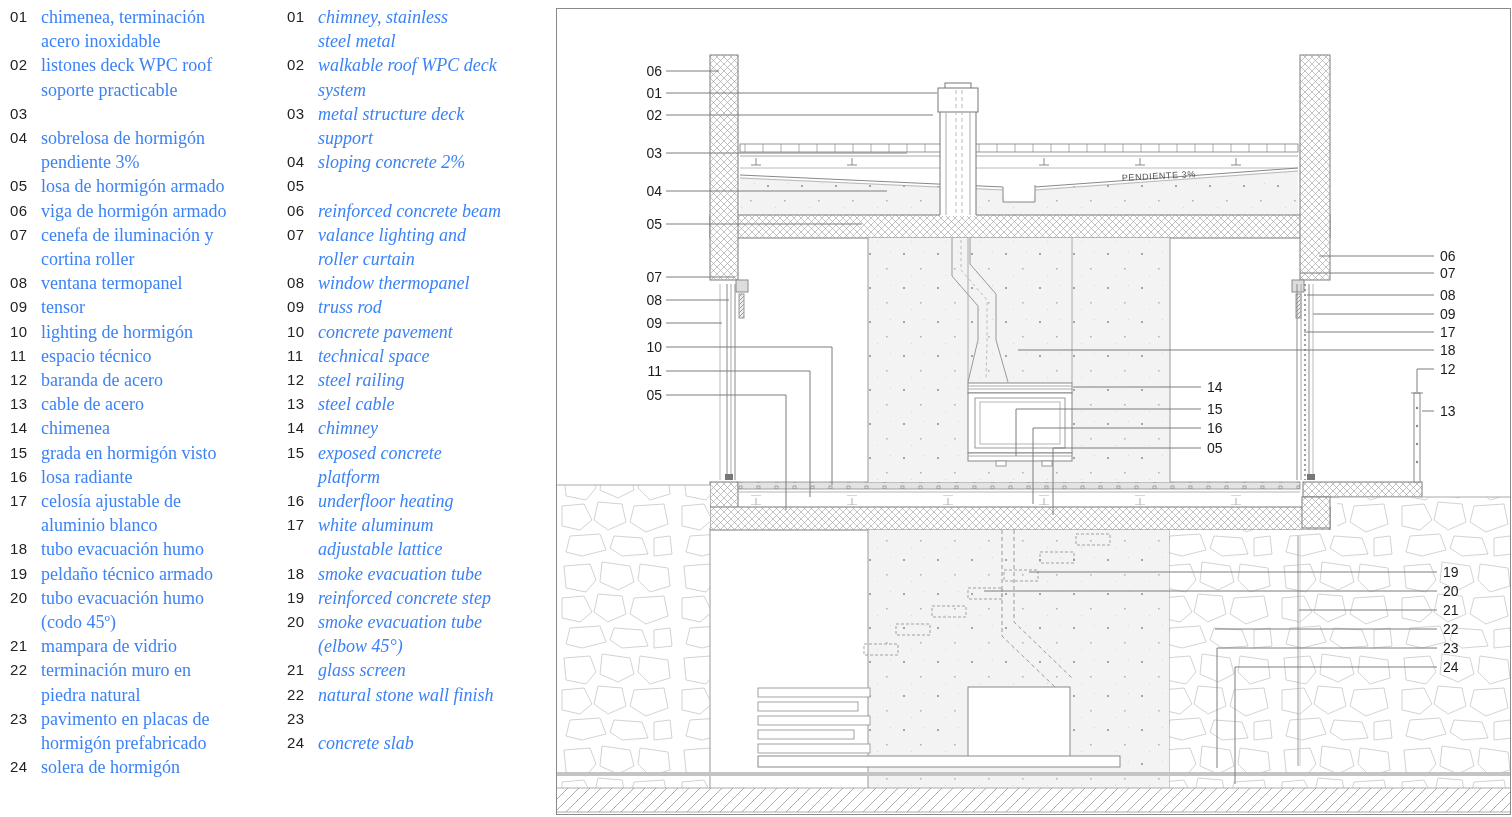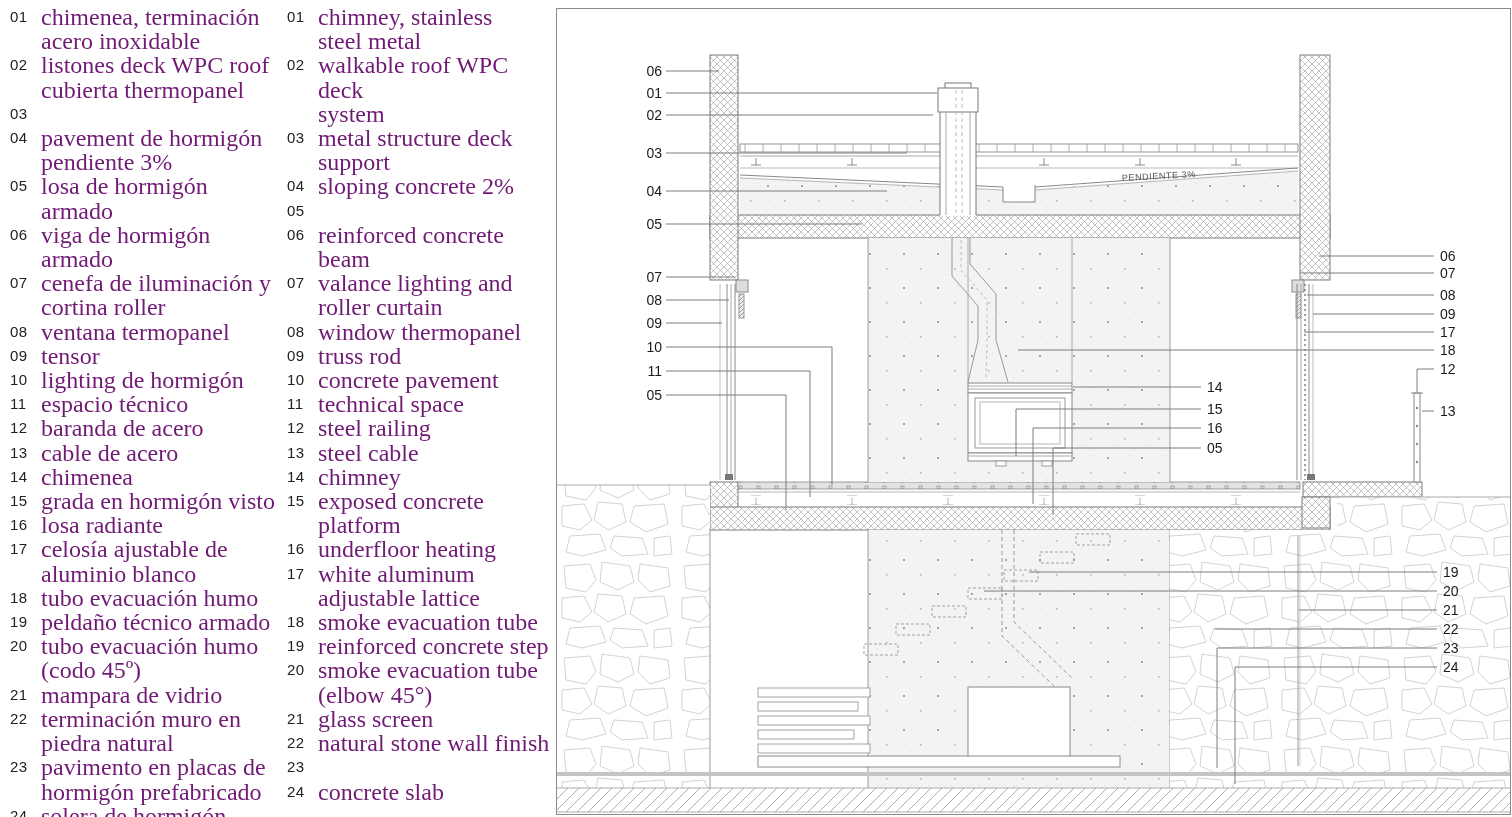--- a/index.html
+++ b/index.html
@@ -9,52 +9,52 @@
   }
   .legend{position:absolute;top:5px;left:0;width:556px;height:810px;}
   .col{position:absolute;top:0;}
   .col-es{left:10px;width:270px;}
   .col-en{left:287px;width:264px;}
   .lrow{display:flex;align-items:flex-start;}
   .num{
     flex:0 0 31px;font-family:"Liberation Sans",sans-serif;font-size:15px;
     line-height:24.2px;color:#222;letter-spacing:.5px;
   }
-  .txt{font-family:"Liberation Serif",serif;font-size:24px;line-height:24.2px;color:#701a75;}
-  .col-en .txt{}
+  .txt{font-family:"Liberation Serif",serif;font-size:18px;line-height:24.2px;color:#3b82f6;}
+  .col-en .txt{font-style:italic;}
   #drawing-panel{position:absolute;left:556px;top:8px;width:955px;height:807px;}
   svg text.co{font-family:"Liberation Sans",sans-serif;font-size:14px;fill:#1b1b1b;}
   svg text.note{font-family:"Liberation Sans",sans-serif;font-size:9px;fill:#555;letter-spacing:.6px;}
 </style>
 </head>
 <body>
 
 <div class="legend">
   <div class="col col-es">
       <div class="lrow">
         <span class="num">01</span>
         <span class="txt">
           <div>chimenea, terminación</div>
           <div>acero inoxidable</div>
         </span>
       </div>
       <div class="lrow">
         <span class="num">02</span>
         <span class="txt">
           <div>listones deck WPC roof</div>
-          <div>cubierta thermopanel</div>
+          <div>soporte practicable</div>
         </span>
       </div>
       <div class="lrow">
         <span class="num">03</span>
       </div>
       <div class="lrow">
         <span class="num">04</span>
         <span class="txt">
-          <div>pavement de hormigón</div>
+          <div>sobrelosa de hormigón</div>
           <div>pendiente 3%</div>
         </span>
       </div>
       <div class="lrow">
         <span class="num">05</span>
         <span class="txt">
           <div>losa de hormigón armado</div>
         </span>
       </div>
       <div class="lrow">

